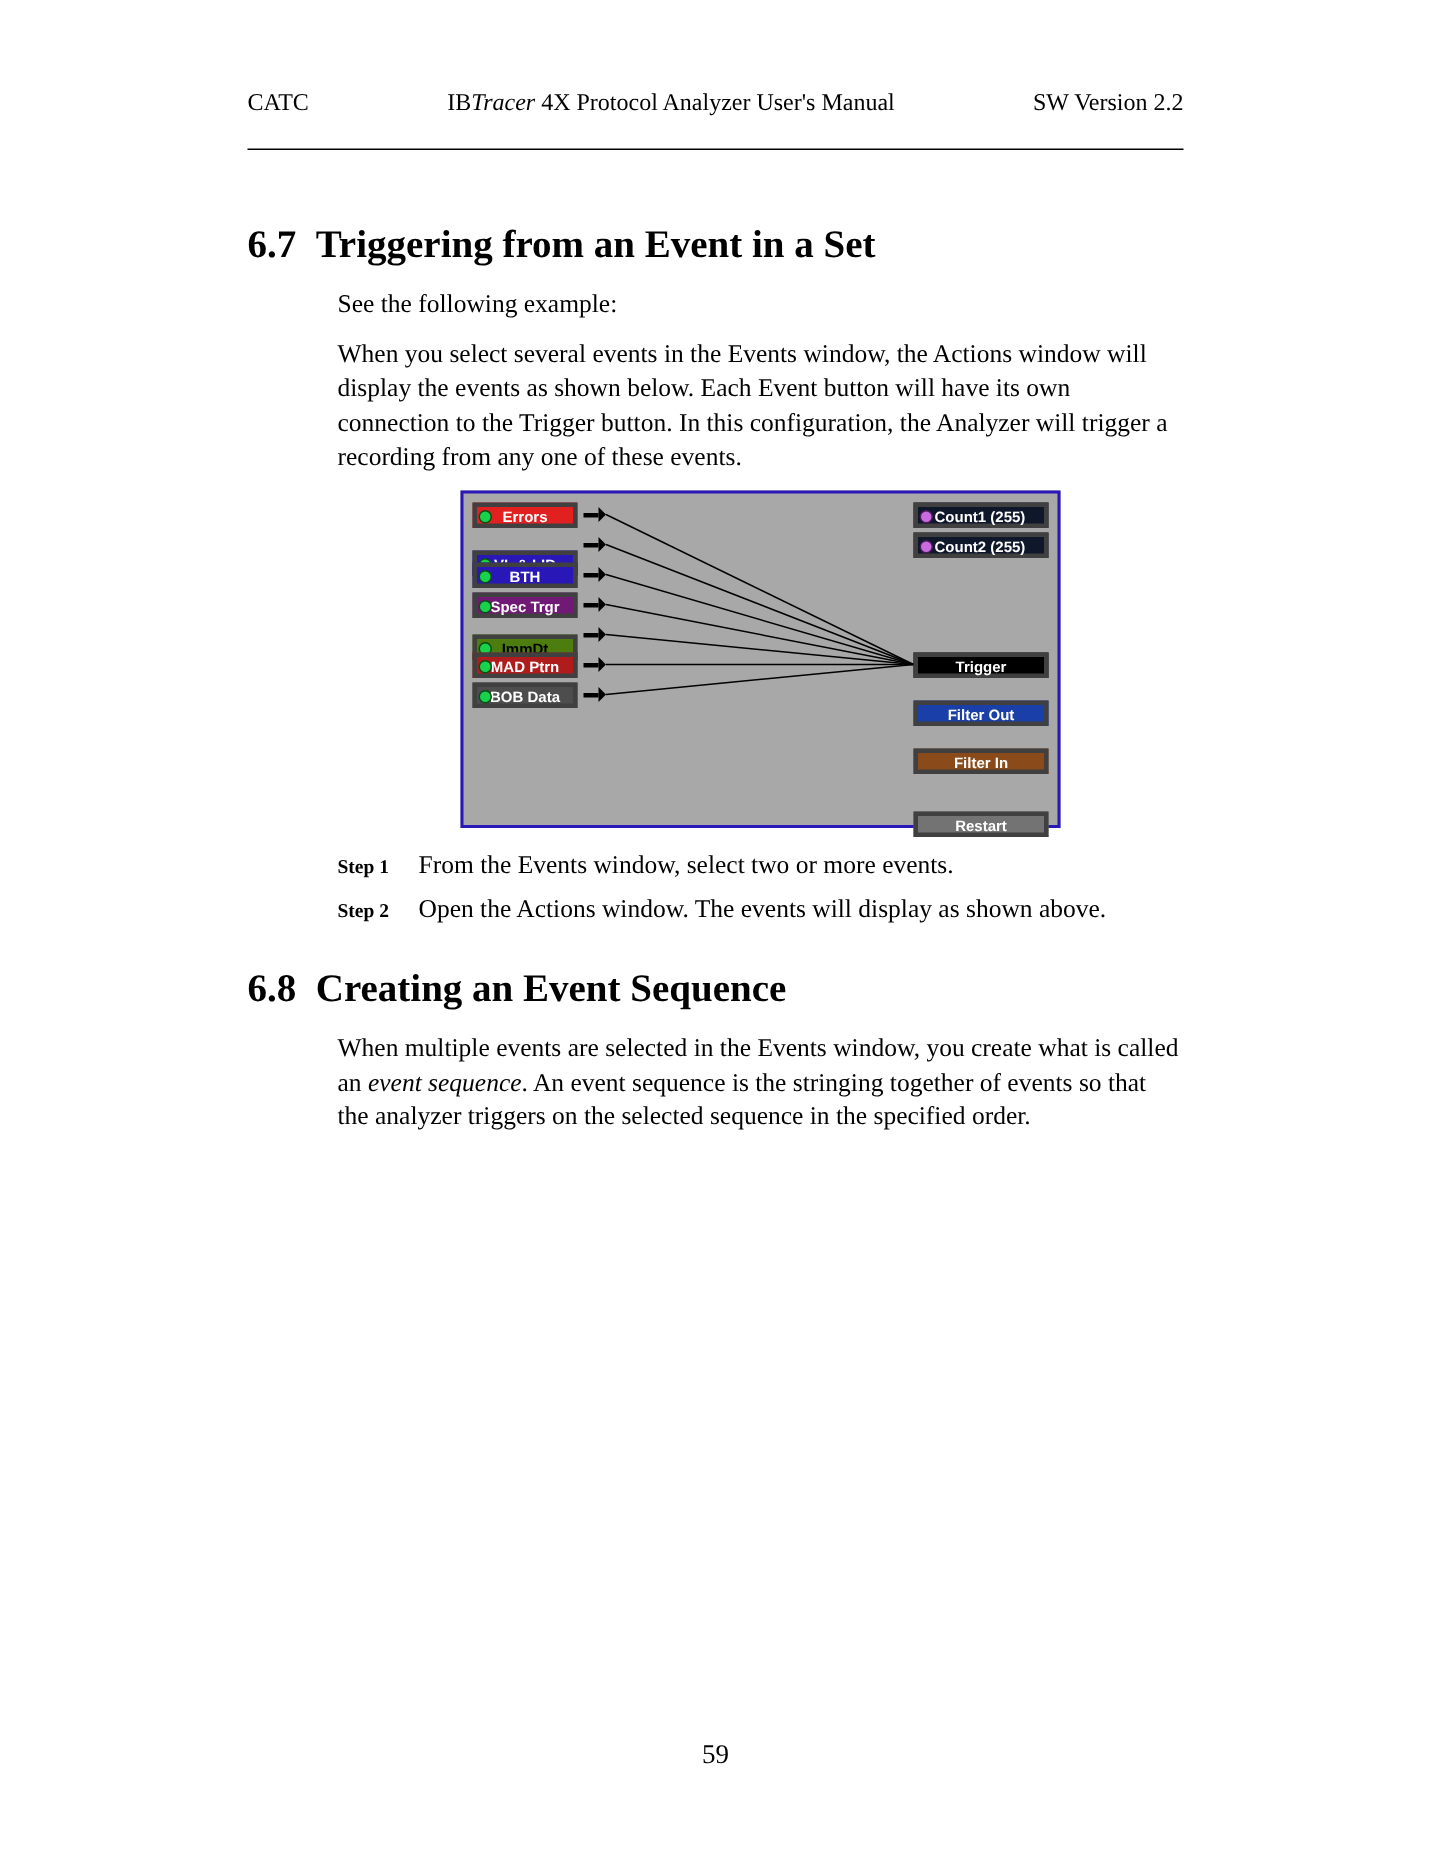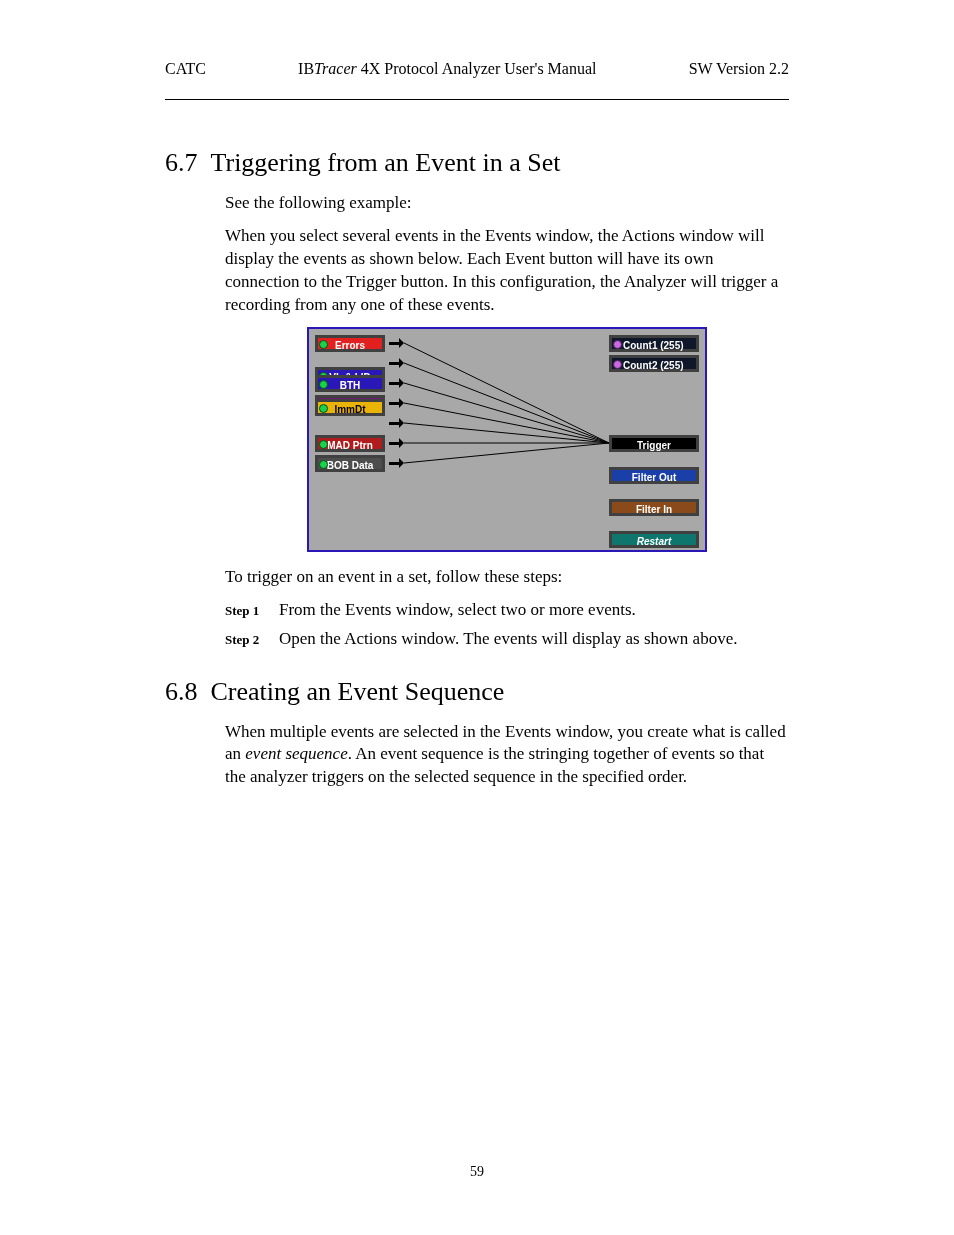--- a/index.html
+++ b/index.html
@@ -20,41 +20,41 @@
     display: flex;
     justify-content: space-between;
     font-size: 16px;
     border-bottom: 1px solid #000;
     padding-bottom: 21px;
     margin-bottom: 48px;
   }
   .hdr-center { text-align: center; }
   .hdr-center .it { font-style: italic; }
   h2 {
-    font-weight: normal;
+    font-weight: bold;
     font-size: 26px;
     margin: 0 0 14px 0;
   }
   .body-indent {
     margin-left: 60px;
     font-size: 17px;
     line-height: 1.35;
   }
   p { margin: 0 0 10px 0; }
   .steps { margin-top: 8px; }
   .step-row { display: flex; margin-bottom: 6px; }
   .step-lbl { font-size: 13px; font-weight: bold; width: 54px; flex-shrink: 0; padding-top: 3px; }
   .step-txt { font-size: 17px; }
   .pagenum {
     position: absolute;
     bottom: 55px;
     left: 0;
     width: 100%;
     text-align: center;
-    font-size: 14px;
+    font-size: 18px;
   }
   .em { font-style: italic; }
   
   .diagram {
     width: 400px;
     height: 225px;
     margin: 6px auto 14px auto;
     border: 2px solid #2a17b8;
     background: #a8a8a8;
     position: relative;
@@ -132,35 +132,34 @@
           <path d="M 95 134 L 300 114" stroke="#000" stroke-width="1" fill="none"></path>
         </svg>
     <div class="ev" style="top: 6px; background: rgb(226, 32, 32);">Errors<div class="dot"></div></div>
         <div class="conn" style="top: 13px;"></div>
         <div class="ev" style="top: 38px; background: rgb(42, 23, 184);">VL &amp; LID<div class="dot"></div></div>
         <div class="conn" style="top: 33px;"></div>
         <div class="ev" style="top: 46px; background: rgb(42, 23, 184);">BTH<div class="dot"></div></div>
         <div class="conn" style="top: 53px;"></div>
         <div class="ev" style="top: 66px; background: #701a75;">Spec Trgr<div class="dot"></div></div>
         <div class="conn" style="top: 73px;"></div>
-        <div class="ev" style="top: 70px; background: #eab308; color: rgb(0, 0, 0);">ImmDt<div class="dot"></div></div>
+        <div class="ev" style="top: 94px; background: #4d7c0f; color: rgb(0, 0, 0);">ImmDt<div class="dot"></div></div>
         <div class="conn" style="top: 93px;"></div>
         <div class="ev" style="top: 106px; background: rgb(176, 28, 28);">MAD Ptrn<div class="dot"></div></div>
         <div class="conn" style="top: 113px;"></div>
         <div class="ev" style="top: 126px; background: rgb(77, 77, 77);">BOB Data<div class="dot"></div></div>
         <div class="conn" style="top: 133px;"></div>
         <div class="cnt" style="top: 6px;">Count1 (255)<div class="dot"></div></div>
         <div class="cnt" style="top: 26px;">Count2 (255)<div class="dot"></div></div>
         <div class="act" style="top: 106px; background: rgb(0, 0, 0);">Trigger</div>
         <div class="act" style="top: 138px; background: rgb(26, 63, 168);">Filter Out</div>
         <div class="act" style="top: 170px; background: rgb(138, 74, 26);">Filter In</div>
-        <div class="act" style="top: 202px; background: #0f766e; font-style: italic;">Restart</div>
+        <div class="act" style="top: 212px; background: #737373;">Restart</div>
       </div>
 
-    <p>To trigger on an event in a set, follow these steps:</p>
     <div class="steps">
         <div class="step-row">
           <div class="step-lbl">Step 1</div>
           <div class="step-txt">From the Events window, select two or more events.</div>
         </div>
         <div class="step-row">
           <div class="step-lbl">Step 2</div>
           <div class="step-txt">Open the Actions window. The events will display as shown above.</div>
         </div>
       </div>

